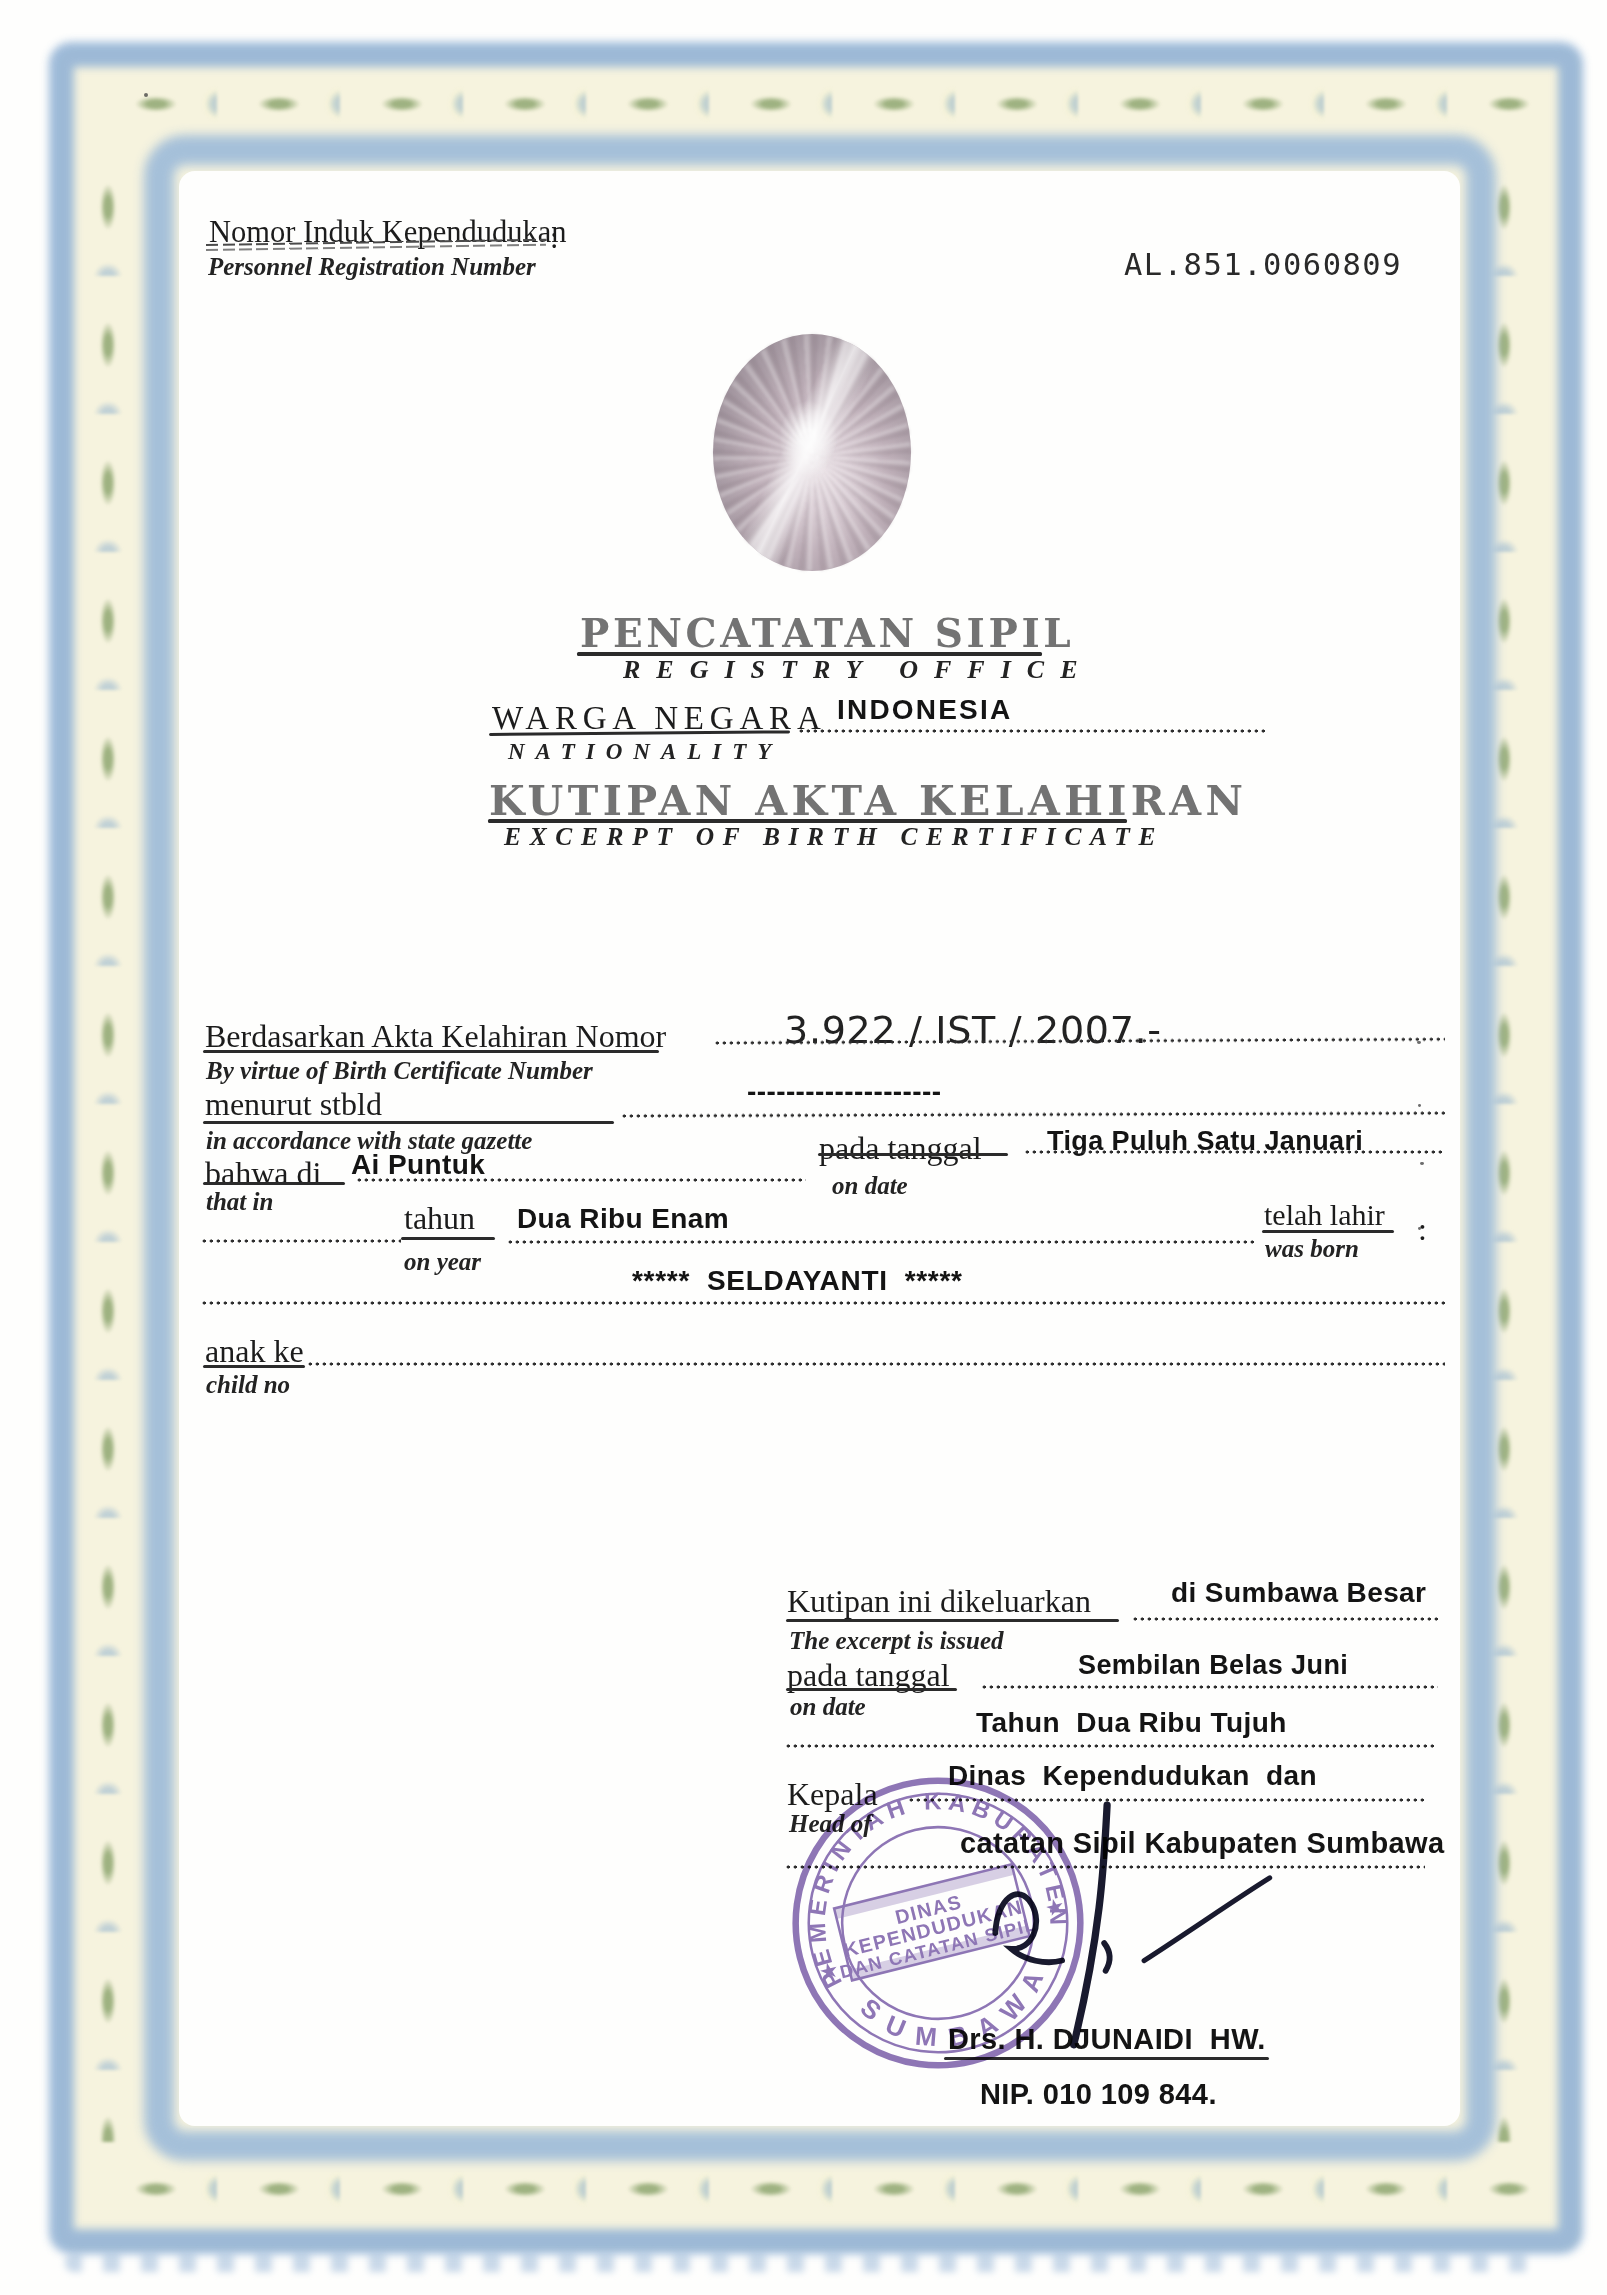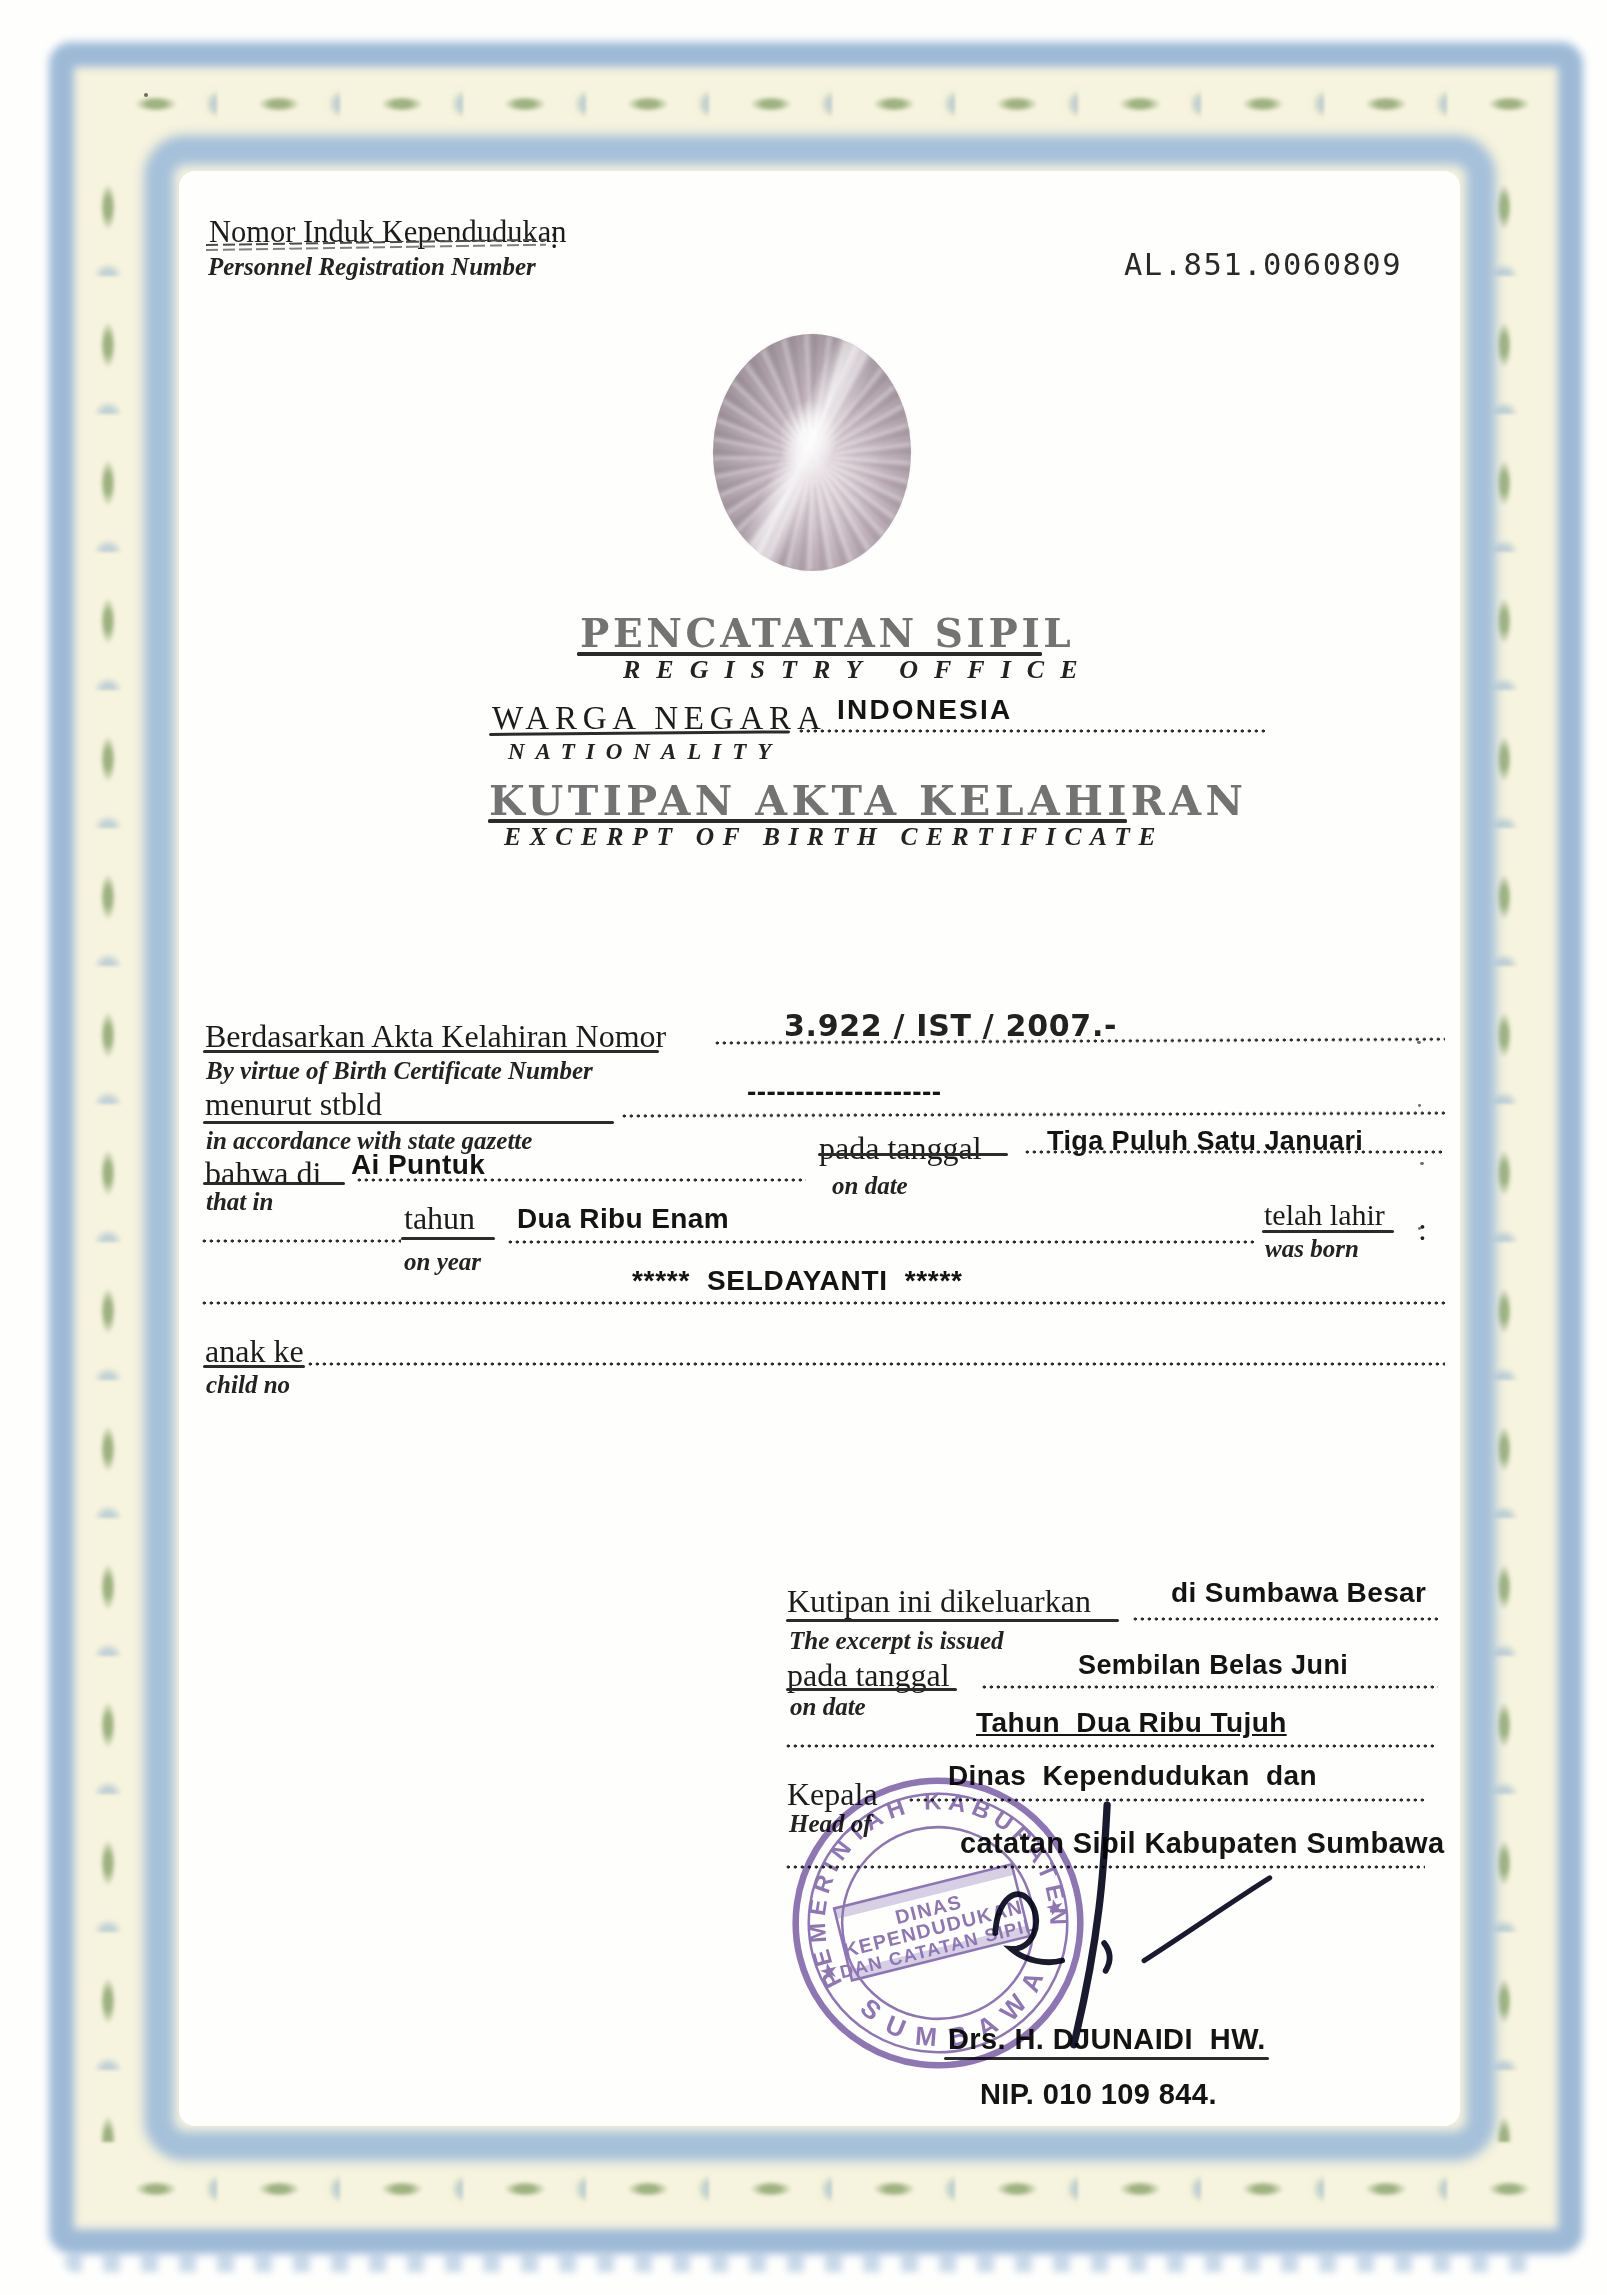--- a/index.html
+++ b/index.html
@@ -28,21 +28,21 @@
             background:repeating-linear-gradient(90deg, rgba(150,181,214,.5) 0 17.4px, rgba(150,181,214,0) 17.4px 38px);
             filter:blur(3.6px);}
   .speck{position:absolute;width:4.4px;height:4.4px;border-radius:50%;background:#3c3c3c;opacity:.75;}
 
   
   .abs{position:absolute;white-space:pre;}
   .lab{font-family:"Liberation Serif",serif;font-size:32px;color:#1c1c1c;}
   .en{font-family:"Liberation Serif",serif;font-style:italic;font-weight:600;font-size:25px;color:#232323;}
   .val{font-family:"Liberation Sans",sans-serif;font-weight:700;font-size:28px;color:#141414;letter-spacing:0.4px;}
   .m1{font-family:"DejaVu Sans Mono",monospace;font-size:30.5px;letter-spacing:1.5px;color:#2a2a2a;}
-  .m2{font-family:"DejaVu Sans",sans-serif;font-weight:700;font-size:30px;letter-spacing:0.7px;color:#222;}
+  .m2{font-family:"DejaVu Sans",sans-serif;font-weight:400;font-size:38px;letter-spacing:0.7px;color:#222;}
   .dl{position:absolute;height:4.4px;background-image:radial-gradient(circle at 2.2px 2.2px,#2d2d2d 1.5px,rgba(0,0,0,0) 1.9px);
       background-size:7px 4.4px;background-repeat:repeat-x;}
   .ul{position:absolute;height:2.9px;background:#2b2b2b;border-radius:1.5px;}
   .dashline{position:absolute;height:2.2px;
       background:repeating-linear-gradient(90deg,#4a4a4a 0 12.3px,rgba(0,0,0,0) 12.3px 16.7px);}
 
   .h-big{font-family:"DejaVu Serif",serif;font-weight:700;color:#737373;}
 
   
   .seal{position:absolute;left:713px;top:334px;width:198px;height:237px;border-radius:50%;
@@ -151,21 +151,21 @@
   <div class="ul" style="left:786px;top:1619px;width:333px;"></div>
   <div class="dl" style="left:1133px;top:1617px;width:305px;"></div>
   <div class="abs en" style="left:789px;top:1627px;">The excerpt is issued</div>
 
   <div class="abs lab" style="left:787px;top:1657px;">pada tanggal</div>
   <div class="abs val" style="left:1078px;top:1650px;font-size:27px;">Sembilan Belas Juni</div>
   <div class="ul" style="left:786px;top:1688px;width:171px;"></div>
   <div class="dl" style="left:982px;top:1685px;width:456px;"></div>
   <div class="abs en" style="left:790px;top:1693px;">on date</div>
 
-  <div class="abs val" style="left:976px;top:1707px;text-decoration:underline;">Tahun  Dua Ribu Tujuh</div>
+  <div class="abs val" style="left:976px;top:1707px;">Tahun  Dua Ribu Tujuh</div>
   <div class="dl" style="left:786px;top:1744px;width:649px;"></div>
 
   <div class="abs lab" style="left:787px;top:1776px;">Kepala</div>
   <div class="abs val" style="left:948px;top:1760px;">Dinas  Kependudukan  dan</div>
   <div class="dl" style="left:909px;top:1798px;width:516px;"></div>
   <div class="abs en" style="left:789px;top:1810px;">Head of</div>
   <div class="abs val" style="left:960px;top:1827px;font-size:29px;">catatan Sipil Kabupaten Sumbawa</div>
   <div class="dl" style="left:786px;top:1865px;width:639px;"></div>
 
   <div class="abs val" style="left:948px;top:2023px;font-size:29px;">Drs. H. DJUNAIDI  HW.</div>

